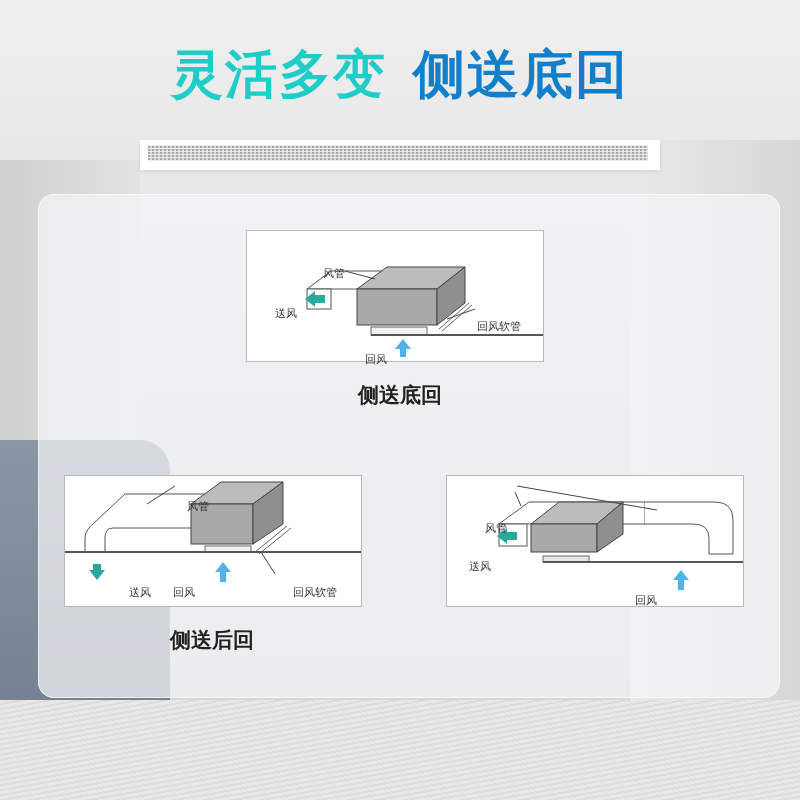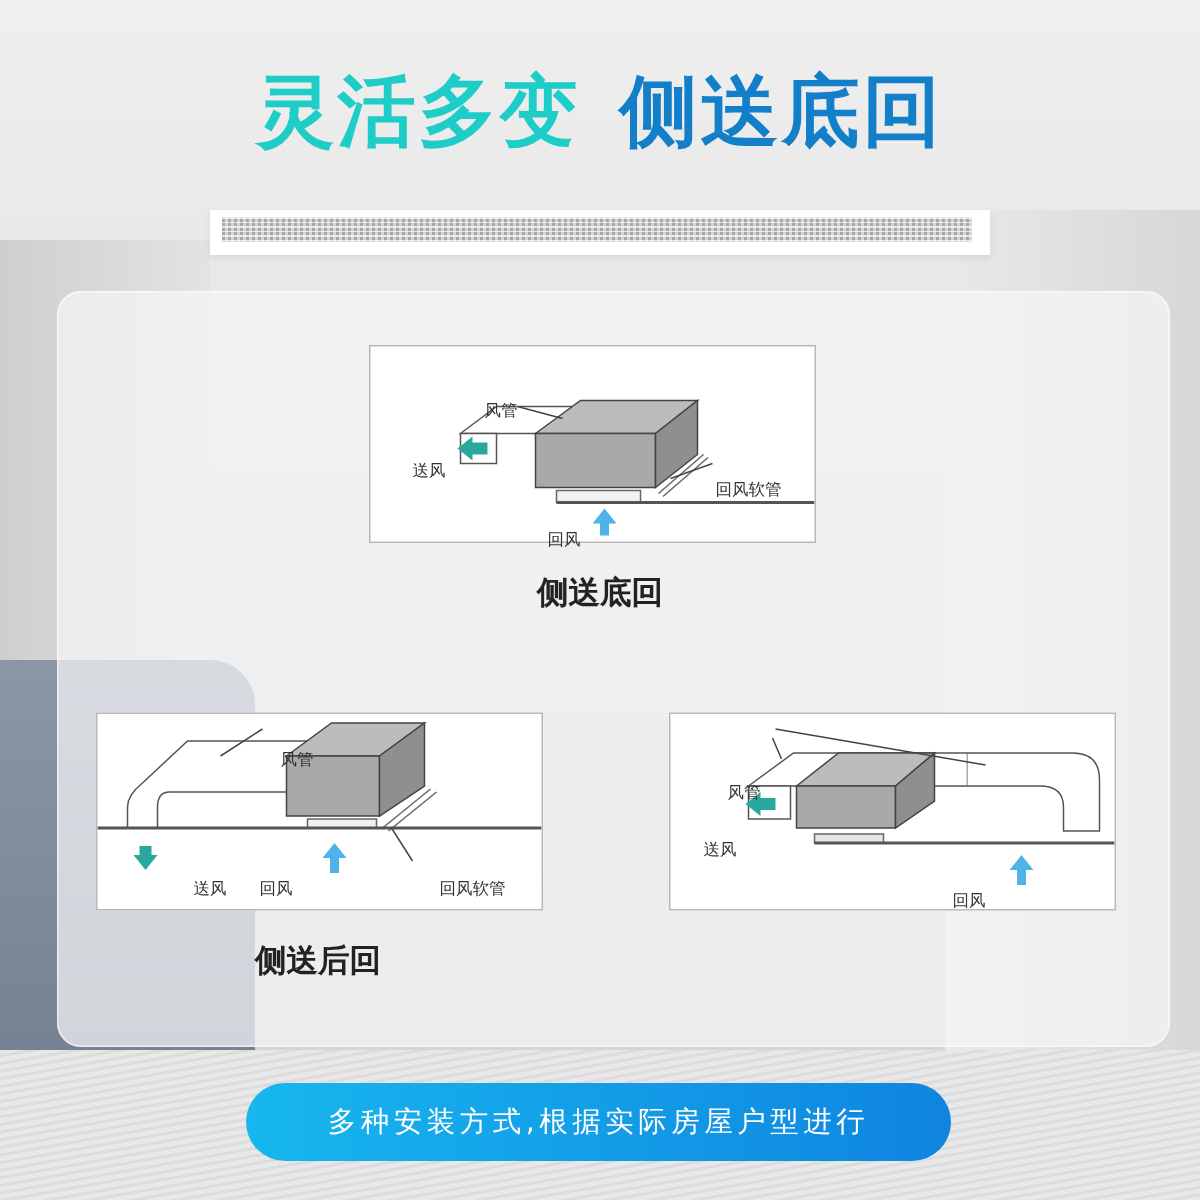--- a/index.html
+++ b/index.html
@@ -111,14 +111,13 @@
       <polygon points="50,60 60,52 60,56 70,56 70,64 60,64 60,68" fill="#2aa89e"></polygon>
       <polygon points="226,104 234,94 242,104 237,104 237,114 231,114 231,104" fill="#4fb3ea"></polygon>
       <line x1="70" y1="10" x2="210" y2="34" stroke="#444"></line>
       <line x1="68" y1="16" x2="74" y2="30" stroke="#444"></line>
     </svg>
     <span class="lbl" style="left:38px;top:28px;">风管</span>
     <span class="lbl" style="left:22px;top:66px;">送风</span>
     <span class="lbl" style="left:188px;top:100px;">回风</span>
   </div>
 
-  <div class="pill">多种安装方式,根据实际房屋户型进行</div>
 </div>
 
 </body></html>

